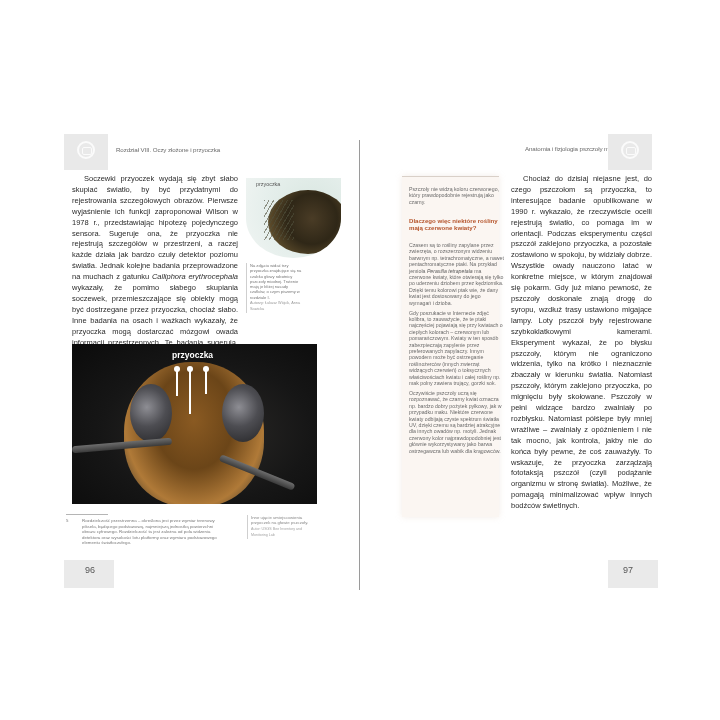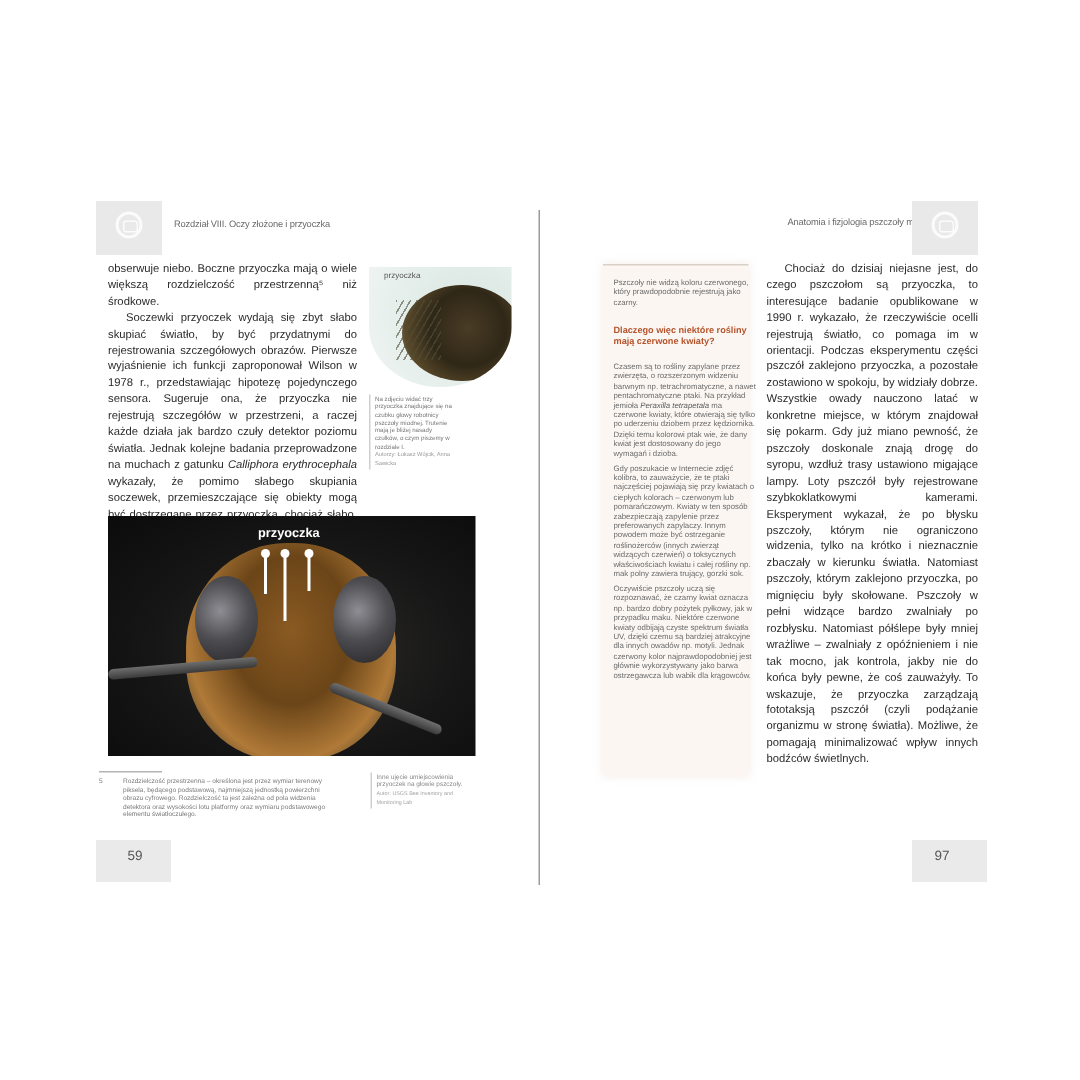--- a/index.html
+++ b/index.html
@@ -53,21 +53,20 @@
 </style>
 </head>
 <body>
 
 <div class="corner-box" style="left:64px;top:134px;">
   <div class="logo"></div>
 </div>
 <div class="running-head" style="left:116px;top:146px;">Rozdział VIII. Oczy złożone i przyoczka</div>
 
 <div class="body-text" style="left:72px;top:174px;width:166px;">
-  <p><span>obserwuje niebo. Boczne przyoczka mają o wiele większą rozdzielczość przestrzenną⁵ niż środkowe.</span></p>
   <p class="indent"><span>Soczewki przyoczek wydają się zbyt słabo skupiać światło, by być przydatnymi do rejestrowania szczegółowych obrazów. Pierwsze wyjaśnienie ich funkcji zaproponował Wilson w 1978 r., przedstawiając hipotezę pojedynczego sensora. Sugeruje ona, że przyoczka nie rejestrują szczegółów w przestrzeni, a raczej każde działa jak bardzo czuły detektor poziomu światła. Jednak kolejne badania przeprowadzone na muchach z gatunku </span><i>Calliphora erythrocephala</i><span> wykazały, że pomimo słabego skupiania soczewek, przemieszczające się obiekty mogą być dostrzegane przez przyoczka, chociaż słabo. Inne badania na osach i ważkach wykazały, że przyoczka mogą dostarczać mózgowi owada informacji przestrzennych. Te badania sugerują, że funkcja przyoczek jest</span></p>
 </div>
 
 <div class="inset-circle">
   <div class="head"></div>
   <div class="hair"></div>
 </div>
 <div class="inset-label">przyoczka</div>
 <div class="side-caption">
   <span>Na zdjęciu widać trzy przyoczka znajdujące się na czubku głowy robotnicy pszczoły miodnej. Trutenie mają je bliżej nasady czułków, o czym piszemy w rozdziale I.</span><br>
@@ -93,21 +92,21 @@
 <div class="footnote">
   <span class="num">5</span>
   <span class="txt">Rozdzielczość przestrzenna – określona jest przez wymiar terenowy piksela, będącego podstawową, najmniejszą jednostką powierzchni obrazu cyfrowego. Rozdzielczość ta jest zależna od pola widzenia detektora oraz wysokości lotu platformy oraz wymiaru podstawowego elementu światłoczułego.</span>
 </div>
 <div class="photo-caption">
   <span>Inne ujęcie umiejscowienia przyoczek na głowie pszczoły.</span><br>
   <span class="credit">Autor: USGS Bee Inventory and Monitoring Lab</span>
 </div>
 
 <div class="folio-box" style="left:64px;top:560px;"></div>
-<div class="folio" style="left:85px;top:565px;">59</div>
+<div class="folio" style="left:85px;top:565px;">96</div>
 
 <div class="spine"></div>
 
 <div class="running-head" style="left:525px;top:145px;">Anatomia i fizjologia pszczoły miodnej</div>
 <div class="corner-box" style="left:608px;top:134px;">
   <div class="logo"></div>
 </div>
 
 <div class="sidebar-box"></div>
 <div class="sidebar-text" style="top:186px;">Pszczoły nie widzą koloru czerwonego, który prawdopodobnie rejestrują jako czarny.</div>

